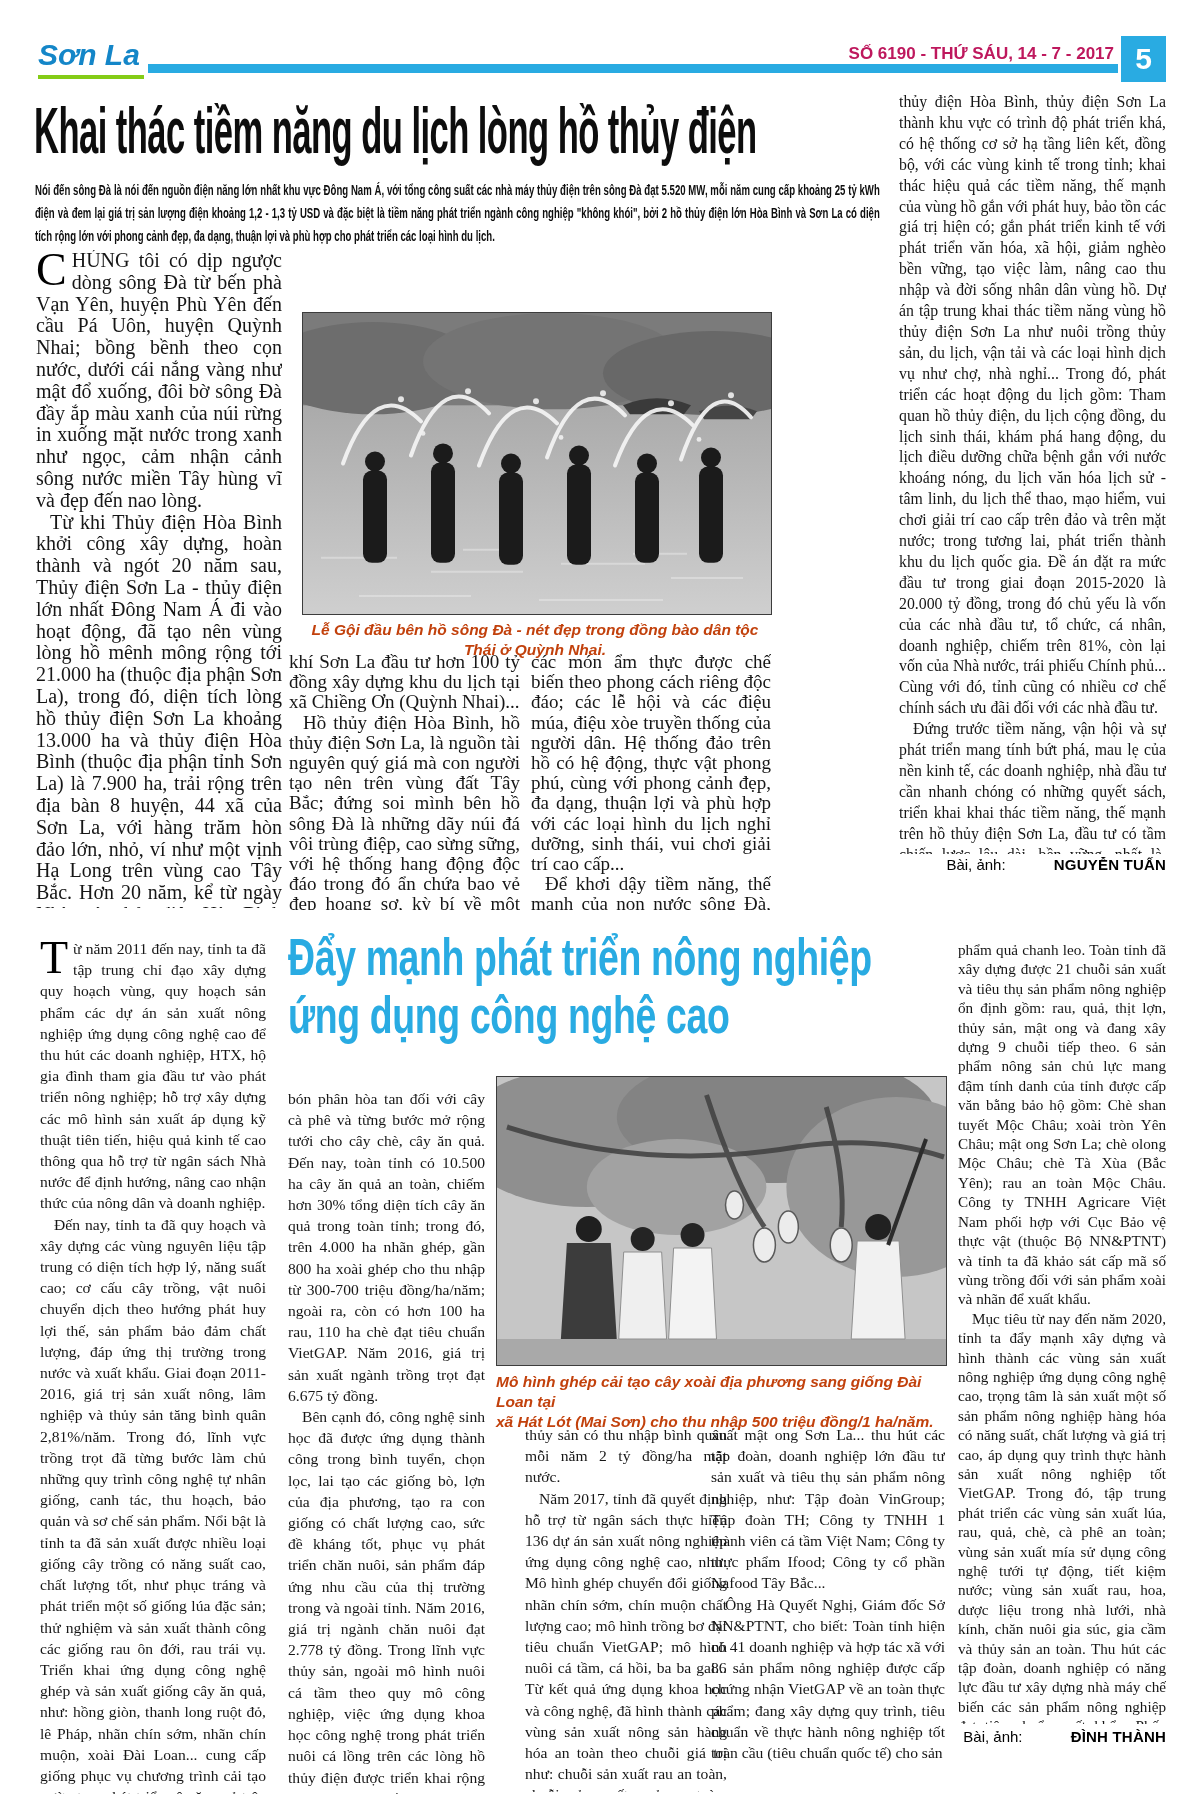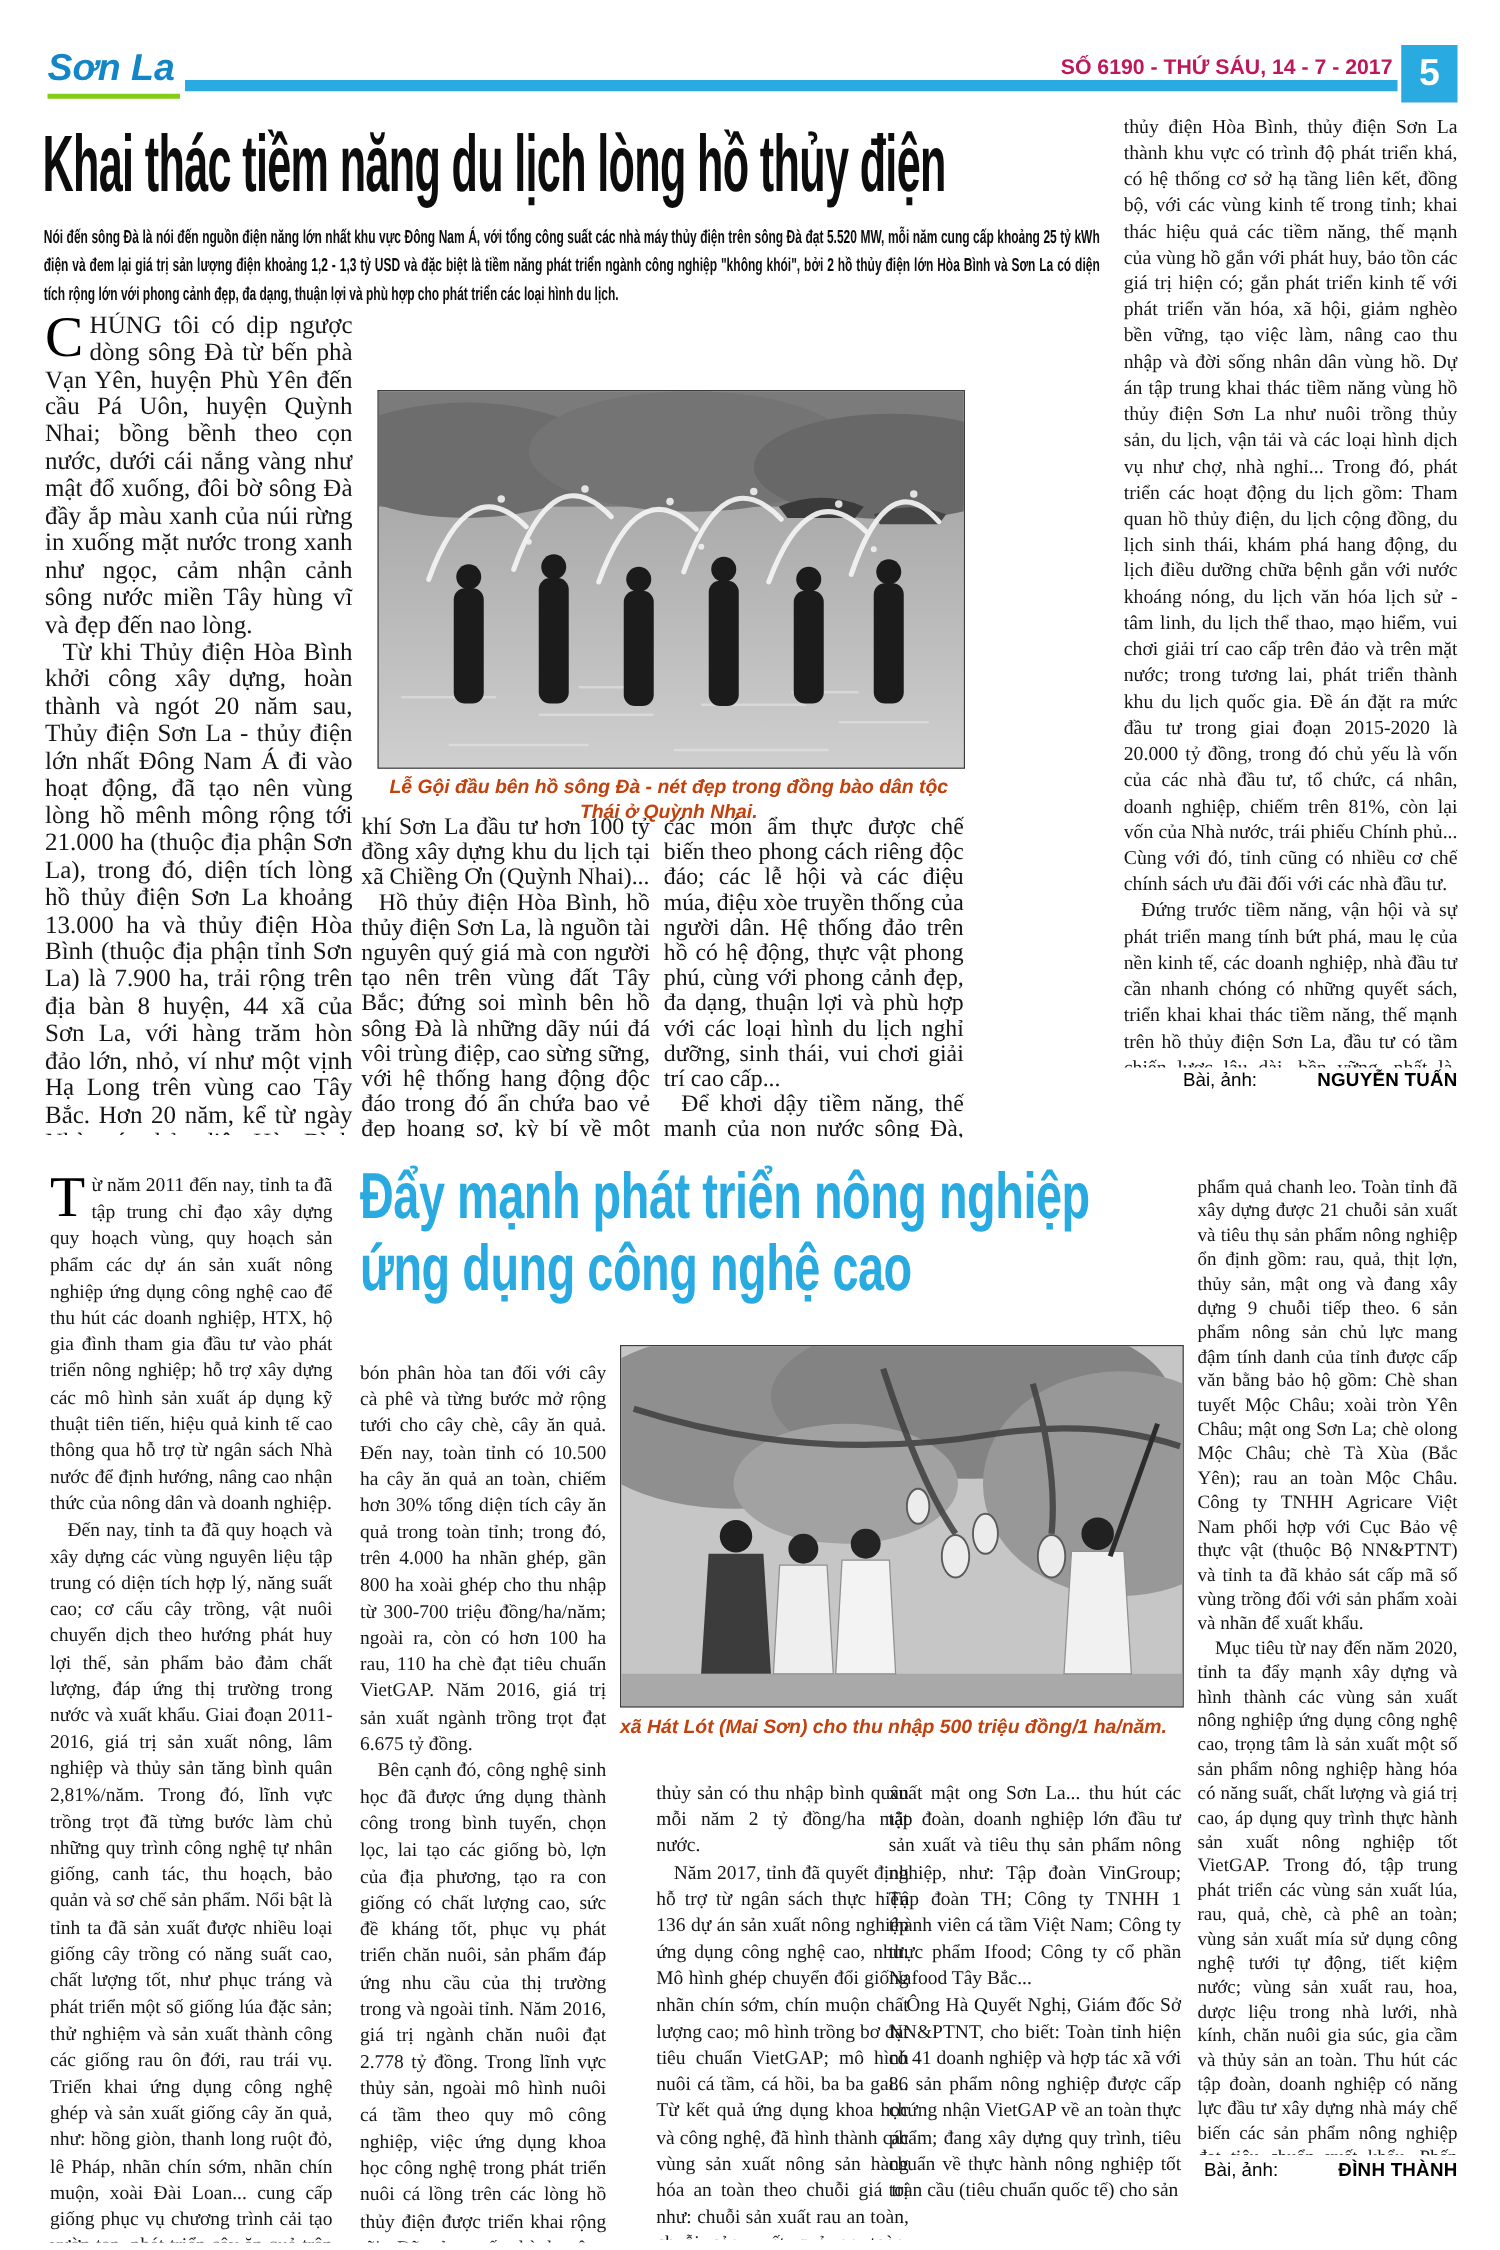--- a/index.html
+++ b/index.html
@@ -206,20 +206,21 @@
         <path d="M127 175 h38 l5 87 h-48 z" fill="#efefef" stroke="#8f8f8f"></path>
         <circle cx="196" cy="158" r="12" fill="#242424"></circle>
         <path d="M177 171 h38 l5 91 h-48 z" fill="#f3f3f3" stroke="#8f8f8f"></path>
         <circle cx="382" cy="150" r="13" fill="#212121"></circle>
         <path d="M361 164 h42 l6 98 h-54 z" fill="#f1f1f1" stroke="#8f8f8f"></path>
         <line x1="392" y1="168" x2="430" y2="62" stroke="#2c2c2c" stroke-width="4"></line>
       </g>
     </svg>
   </figure>
   <div class="abs cap" style="left:496px; top:1372px; width:449px;">
+    <div>Mô hình ghép cải tạo cây xoài địa phương sang giống Đài Loan tại</div>
     <div>xã Hát Lót (Mai Sơn) cho thu nhập 500 triệu đồng/1 ha/năm.</div>
   </div>
 
   <div class="abs col fs-2" style="left:496px; top:1424px; width:202px; height:368px;margin-left:29px;">
     <p>thủy sản có thu nhập bình quân mỗi năm 2 tỷ đồng/ha mặt nước.</p>
     <p>Năm 2017, tỉnh đã quyết định hỗ trợ từ ngân sách thực hiện 136 dự án sản xuất nông nghiệp ứng dụng công nghệ cao, như: Mô hình ghép chuyển đổi giống nhãn chín sớm, chín muộn chất lượng cao; mô hình trồng bơ đạt tiêu chuẩn VietGAP; mô hình nuôi cá tầm, cá hồi, ba ba gai... Từ kết quả ứng dụng khoa học và công nghệ, đã hình thành các vùng sản xuất nông sản hàng hóa an toàn theo chuỗi giá trị như: chuỗi sản xuất rau an toàn, chuỗi sản xuất quả an toàn, chuỗi sản</p>
   </div>
 
   <div class="abs col fs-2" style="left:711px; top:1424px; width:234px; height:368px;">
     <p>xuất mật ong Sơn La... thu hút các tập đoàn, doanh nghiệp lớn đầu tư sản xuất và tiêu thụ sản phẩm nông nghiệp, như: Tập đoàn VinGroup; Tập đoàn TH; Công ty TNHH 1 thành viên cá tầm Việt Nam; Công ty thực phẩm Ifood; Công ty cổ phần Nafood Tây Bắc...</p>

